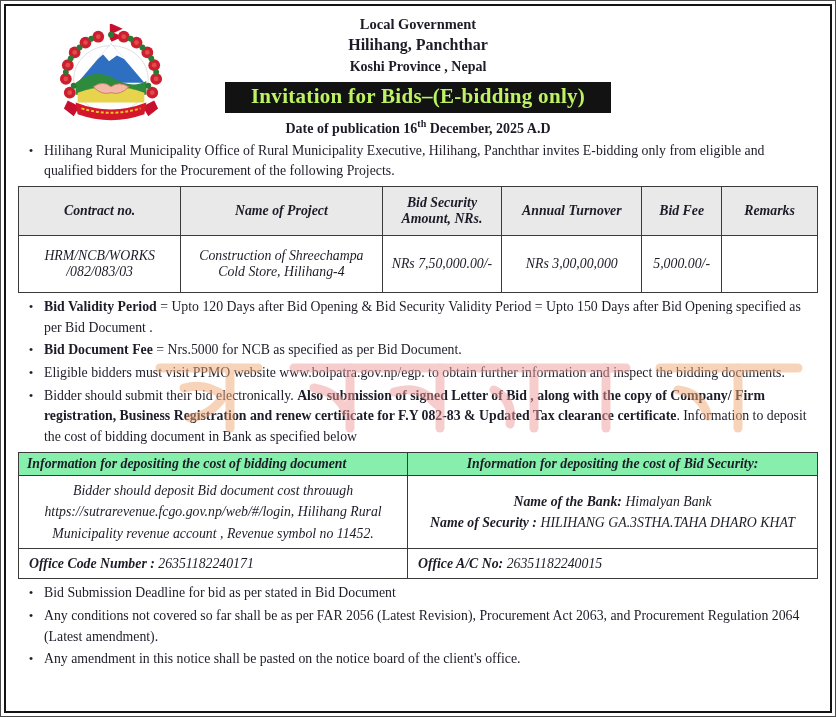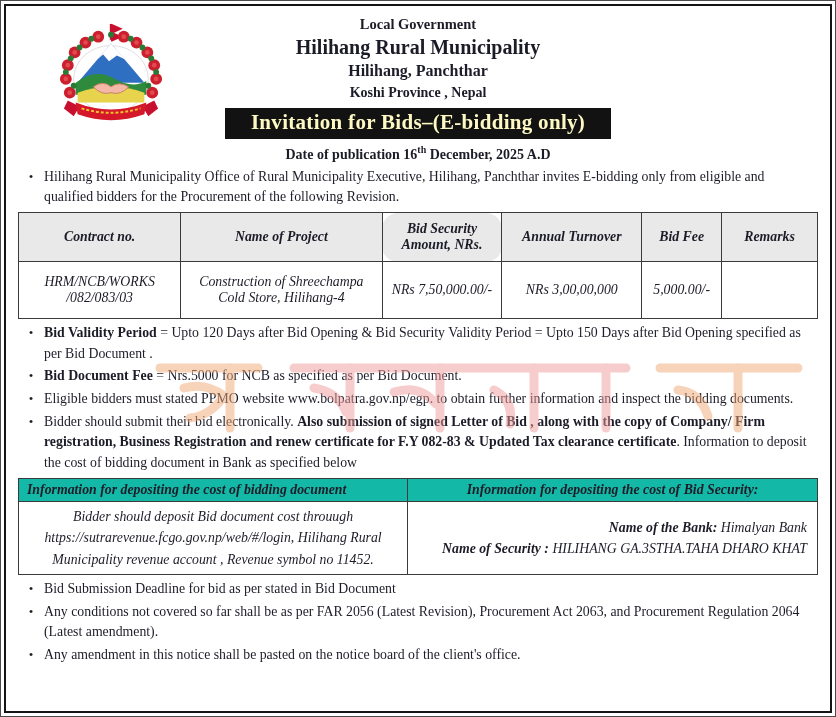--- a/index.html
+++ b/index.html
@@ -26,50 +26,50 @@
   .hdr { text-align:center; position:relative; }
   .logo { position:absolute; left:34px; top:6px; width:118px; height:108px; }
   .hdr-dept   { font-weight:bold; font-size:14.5px; margin-top:4px; }
   .hdr-org    { font-weight:bold; font-size:20px; margin-top:3px; }
   .hdr-office { font-weight:bold; font-size:20px; margin-top:2px; }
   .hdr-place  { font-weight:bold; font-size:16px; margin-top:3px; }
   .hdr-prov   { font-weight:bold; font-size:14px; margin-top:5px; }
   .banner-wrap { text-align:center; margin-top:7px; }
   .banner {
     display:inline-block;
-    background:#121212; color:#fef9c3;
+    background:#121212; color:#bef264;
     font-weight:bold; font-size:21px;
     padding:2px 26px 4px 26px;
     letter-spacing:0.3px;
   }
   .pubdate { text-align:center; font-weight:bold; font-size:14px; margin-top:5px; }
   .pubdate sup { font-size:10px; }
   
   .blist { margin-top:4px; }
   .bitem { display:flex; font-size:13.8px; line-height:1.5; margin-top:2px; }
   .bmark { width:26px; min-width:26px; text-align:center; font-size:13px; line-height:1.5; }
   .btext { flex:1; padding-right:2px; }
   .btext b { font-weight:bold; }
   
   table { border-collapse:collapse; width:100%;font-style:italic; }
   .ptable { margin-top:4px; border:1.5px solid #2a2a2a; }
   .ptable th, .ptable td { border:1px solid #3a3a3a; font-size:13.8px; text-align:center; }
   .ptable th { background:#e9e9e9; font-weight:bold; padding:8px 4px; }
   .ptable td { padding:12px 4px; }
-  .col-contract{width:20.3%;} .col-project{width:25.2%;} .col-security{width:15%;border-radius:16px;}
+  .col-contract{width:20.3%;} .col-project{width:25.2%;} .col-security{width:15%;}
   .col-turnover{width:17.5%;} .col-fee{width:10%;} .col-remarks{width:12%;}
   
   .dtable { margin-top:4px; border:1.5px solid #2a2a2a; }
   .dtable th, .dtable td { border:1px solid #3a3a3a; font-size:13.8px; }
-  .dtable th { background:#14b8a6; font-weight:bold; padding:3px 8px; }
+  .dtable th { background:#86efac; font-weight:bold; padding:3px 8px; }
   .dtable th.dh-left { text-align:left; width:48.7%; }
   .dtable th.dh-right { text-align:center; width:51.3%; }
   .dtable td { padding:4px 10px; line-height:1.55; }
   .d-body-left { text-align:center; }
-  .d-body-right { text-align:right; }
+  .d-body-right { text-align:center; }
   .d-foot { font-size:13.8px; }
   .d-foot b, .d-body-right b { font-weight:bold; }
   
   .watermark { position:absolute; left:148px; top:348px; width:650px; height:84px;
                pointer-events:none; z-index:5; opacity:0.5; }
   .content { position:relative; z-index:1; }
 </style>
 </head>
 <body>
 
@@ -156,35 +156,34 @@
               <circle cx="98" cy="65" r="3"></circle>
           </g>
 
           <path d="M16 80 l12 6 -6 10 -10 -8 z" fill="#c8102e"></path>
           <path d="M104 80 l-12 6 6 10 10 -8 z" fill="#c8102e"></path>
           <path d="M24 82 q36 14 72 0 l-2 12 q-34 12 -68 0 z" fill="#d4182a"></path>
           <path d="M30 88 q30 9 60 0" stroke="#f2c230" stroke-width="2" fill="none" stroke-dasharray="3 2"></path>
         </svg>
 
         <div class="hdr-dept">Local Government</div>
-        <div class="hdr-org">Hilihang Rural Municipality</div>
         <div class="hdr-place">Hilihang, Panchthar</div>
         <div class="hdr-prov">Koshi Province , Nepal</div>
       </div>
 
       <div class="banner-wrap">
         <div class="banner">Invitation for Bids–(E-bidding only)</div>
       </div>
 
       <div class="pubdate"><span>Date of publication 16</span><sup>th</sup><span> December, 2025 A.D</span></div>
 
       <div class="blist">
         <div class="bitem">
           <span class="bmark">•</span>
-          <span class="btext">Hilihang Rural Municipality Office of Rural Municipality Executive, Hilihang, Panchthar  invites E-bidding only from eligible and qualified bidders for the Procurement of the following Revision.</span>
+          <span class="btext">Hilihang Rural Municipality Office of Rural Municipality Executive, Hilihang, Panchthar  invites E-bidding only from eligible and qualified bidders for the Procurement of the following Projects.</span>
         </div>
       </div>
 
       <table class="ptable">
         <thead>
           <tr>
             <th class="col-contract">Contract no.</th>
             <th class="col-project">Name of Project</th>
             <th class="col-security">Bid Security Amount, NRs.</th>
             <th class="col-turnover">Annual Turnover</th>
@@ -208,21 +207,21 @@
         <div class="bitem">
           <span class="bmark">•</span>
           <span class="btext"><span></span><b>Bid Validity Period</b><span> = Upto 120 Days after Bid Opening &amp; Bid Security Validity Period = Upto 150 Days after Bid Opening specified as per Bid Document .</span></span>
         </div>
         <div class="bitem">
           <span class="bmark">•</span>
           <span class="btext"><span></span><b>Bid Document Fee</b><span> = Nrs.5000 for NCB as  specified as per Bid Document.</span></span>
         </div>
         <div class="bitem">
           <span class="bmark">•</span>
-          <span class="btext"><span>Eligible bidders  must stated PPMO website www.bolpatra.gov.np/egp. to obtain further information and inspect the bidding documents.</span><b></b><span></span></span>
+          <span class="btext"><span>Eligible bidders  must visit PPMO website www.bolpatra.gov.np/egp. to obtain further information and inspect the bidding documents.</span><b></b><span></span></span>
         </div>
         <div class="bitem">
           <span class="bmark">•</span>
           <span class="btext"><span>Bidder should submit their bid electronically. </span><b>Also submission of  signed  Letter  of  Bid , along with the copy of Company/ Firm registration, Business Registration and renew certificate for F.Y 082-83  &amp; Updated Tax clearance certificate</b><span>. Information to deposit the cost of bidding document in Bank as specified below</span></span>
         </div>
       </div>
 
       <table class="dtable">
         <thead>
           <tr>
@@ -231,20 +230,24 @@
           </tr>
         </thead>
         <tbody>
           <tr>
             <td class="d-body-left">Bidder should deposit Bid document cost throuugh https://sutrarevenue.fcgo.gov.np/web/#/login, Hilihang Rural Municipality revenue account , Revenue symbol no 11452.</td>
             <td class="d-body-right">
               <div><b>Name of the Bank:</b><span> Himalyan Bank</span></div>
               <div><b>Name of Security :</b><span> HILIHANG GA.3STHA.TAHA DHARO KHAT</span></div>
             </td>
           </tr>
+          <tr>
+            <td class="d-foot"><b>Office Code Number :</b><span> 26351182240171</span></td>
+            <td class="d-foot"><b>Office A/C No:</b><span> 26351182240015</span></td>
+          </tr>
         </tbody>
       </table>
 
       <div class="blist">
         <div class="bitem">
           <span class="bmark">•</span>
           <span class="btext">Bid Submission Deadline for bid as per stated in Bid Document</span>
         </div>
         <div class="bitem">
           <span class="bmark">•</span>

